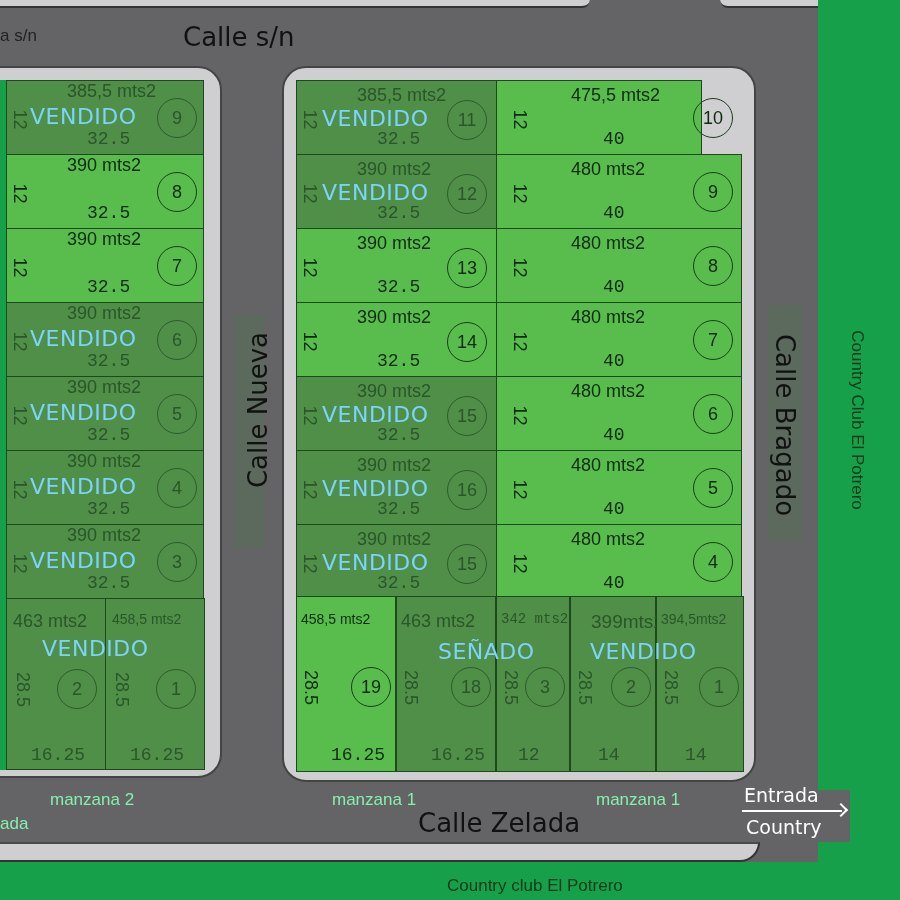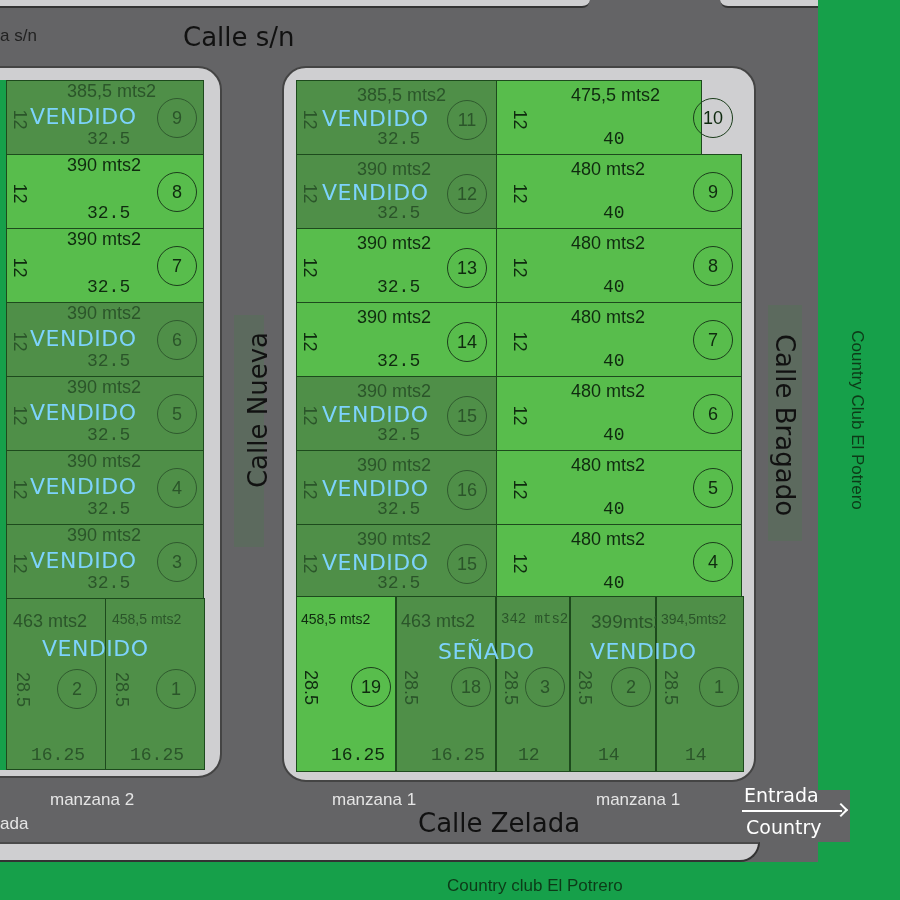--- a/index.html
+++ b/index.html
@@ -10,21 +10,21 @@
   .lot { position: absolute; box-sizing: border-box; border: 1.5px solid #1d4a1d; color: #0f2a0f; }
   .lot.available { background: #58bd4c; }
   .lot.sold { background: #4f8f48; color: #2b552a; }
   .lot .area { position: absolute; font-size: 18px; white-space: nowrap; }
   .lot .depth { position: absolute; font-size: 18px; transform: rotate(90deg); transform-origin: center; white-space: nowrap; }
   .lot .width { position: absolute; font-size: 18px; white-space: nowrap; font-family: Liberation Mono, monospace; }
   .lot .num { position: absolute; width: 40px; height: 40px; border: 1.5px solid #1b3d1b; border-radius: 50%; box-sizing: border-box; display: flex; align-items: center; justify-content: center; font-size: 18px; }
   .lot.sold .num { border-color: #2f5a2e; }
   .status { position: absolute; color: #7dd3fc; font-family: "DejaVu Sans", sans-serif; font-size: 22px; letter-spacing: 0.5px; white-space: nowrap; z-index: 5; }
   .street { position: absolute; color: #111; font-family: "DejaVu Sans", sans-serif; font-size: 26px; white-space: nowrap; }
-  .small-label { position: absolute; color: #e5e5e5; font-size: 17px; white-space: nowrap; }
+  .small-label { position: absolute; color: #86efac; font-size: 17px; white-space: nowrap; }
   .country-label { position: absolute; color: #0d3a18; font-size: 17px; white-space: nowrap; }
 </style>
 </head>
 <body>
 
 <div class="abs green-area" style="left:818px; top:0; width:82px; height:900px;"></div>
 <div class="abs green-area" style="left:0; top:862px; width:900px; height:38px;"></div>
 <div class="abs" style="left:0; top:842px; width:760px; height:20px; background:#cfcfd1; border-top:2px solid #4a4a4a; border-bottom:2px solid #333; box-sizing:border-box; border-right:2px solid #333; border-radius:0 0 22px 0;"></div>
 <div class="abs" style="left:0; top:0; width:590px; height:6px; background:#cfcfd1; border-bottom:2px solid #333; border-radius:0 0 10px 0;"></div>
 <div class="abs" style="left:720px; top:0; width:98px; height:6px; background:#cfcfd1; border-bottom:2px solid #333; border-radius:0 0 0 10px;"></div>

